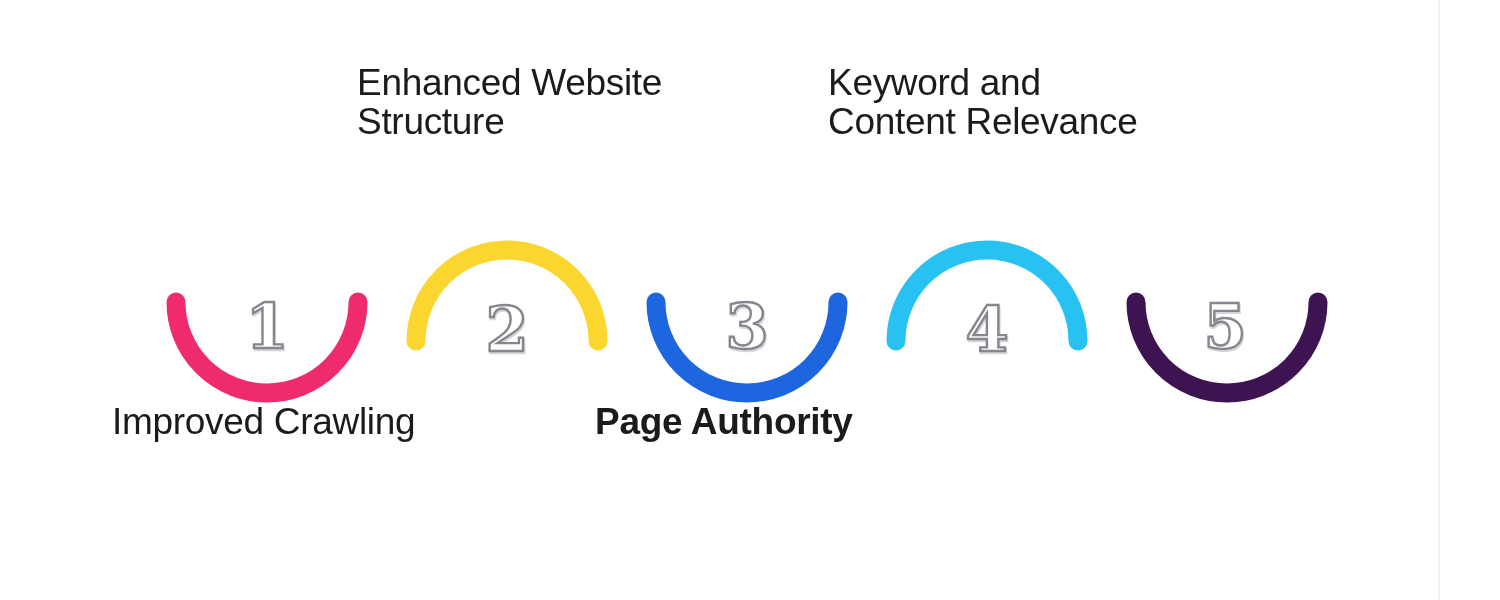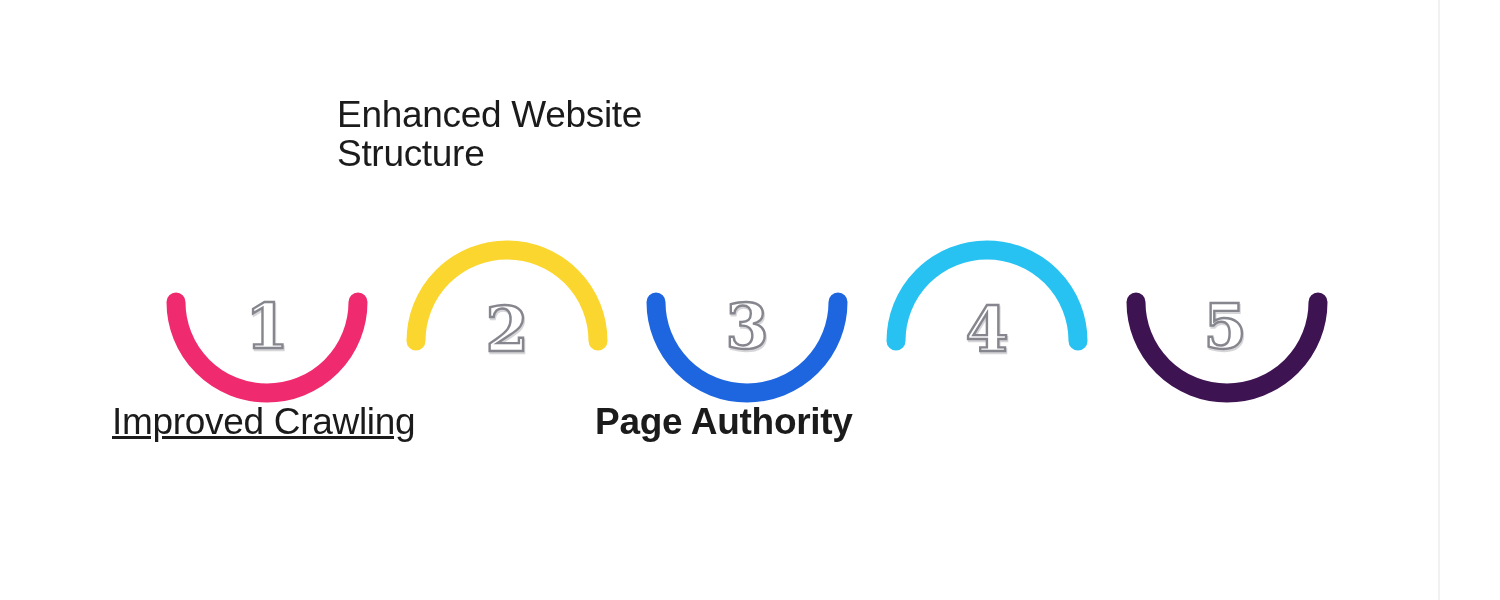--- a/index.html
+++ b/index.html
@@ -35,22 +35,22 @@
     width: 2px; height: 600px;
     background: #f1f1f1;
   }
   
   .s1 { left: 155px;  top: 281px; }
   .s2 { left: 395px;  top: 228px; }
   .s3 { left: 635px;  top: 281px; }
   .s4 { left: 875px;  top: 228px; }
   .s5 { left: 1115px; top: 281px; }
   
-  .l1 { left: 112px;  top: 402px; text-decoration: underline; }
-  .l2 { left: 337px;  top: 63px; margin-top: 32px; }
+  .l1 { left: 112px;  top: 402px; }
+  .l2 { left: 357px;  top: 63px; }
   .l3 { left: 595px;  top: 402px; font-weight: bold; }
   .l4 { left: 828px;  top: 63px; }
   .l5 { left: 1078px; top: 402px; }
 </style>
 </head>
 <body>
 
 <div class="canvas">
 
   <svg class="arc-svg s1" viewBox="0 0 224 134">
@@ -75,20 +75,24 @@
     <text class="num" x="112" y="67" text-anchor="middle" stroke="#86868e">3</text>
   </svg>
   <div class="label l3">
     <div>Page Authority</div>
   </div>
 
   <svg class="arc-svg s4" viewBox="0 0 224 134">
     <path class="arc-path" d="M 21 113 A 91 91 0 0 1 203 113" stroke="#28c2f2"></path>
     <text class="num" x="112" y="123" text-anchor="middle" stroke="#86868e">4</text>
   </svg>
+  <div class="label l4">
+    <div>Keyword and</div>
+    <div>Content Relevance</div>
+  </div>
 
   <svg class="arc-svg s5" viewBox="0 0 224 134">
     <path class="arc-path" d="M 21 21 A 91 91 0 0 0 203 21" stroke="#3e1352"></path>
     <text class="num" x="110" y="67" text-anchor="middle" stroke="#86868e">5</text>
   </svg>
   <div class="label l5">
   </div>
 
   <div class="edge-line"></div>
 </div>

